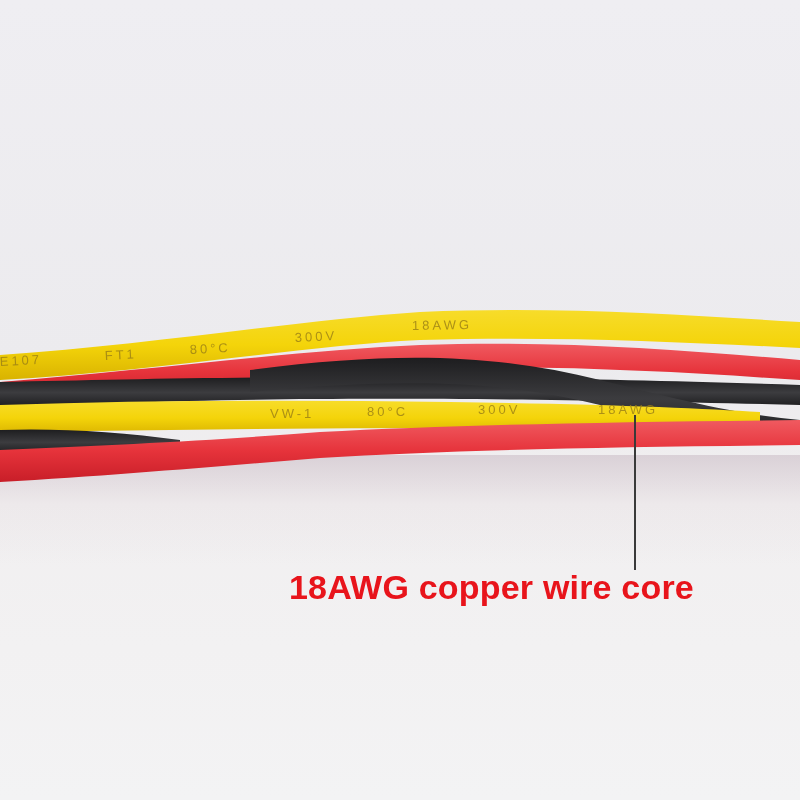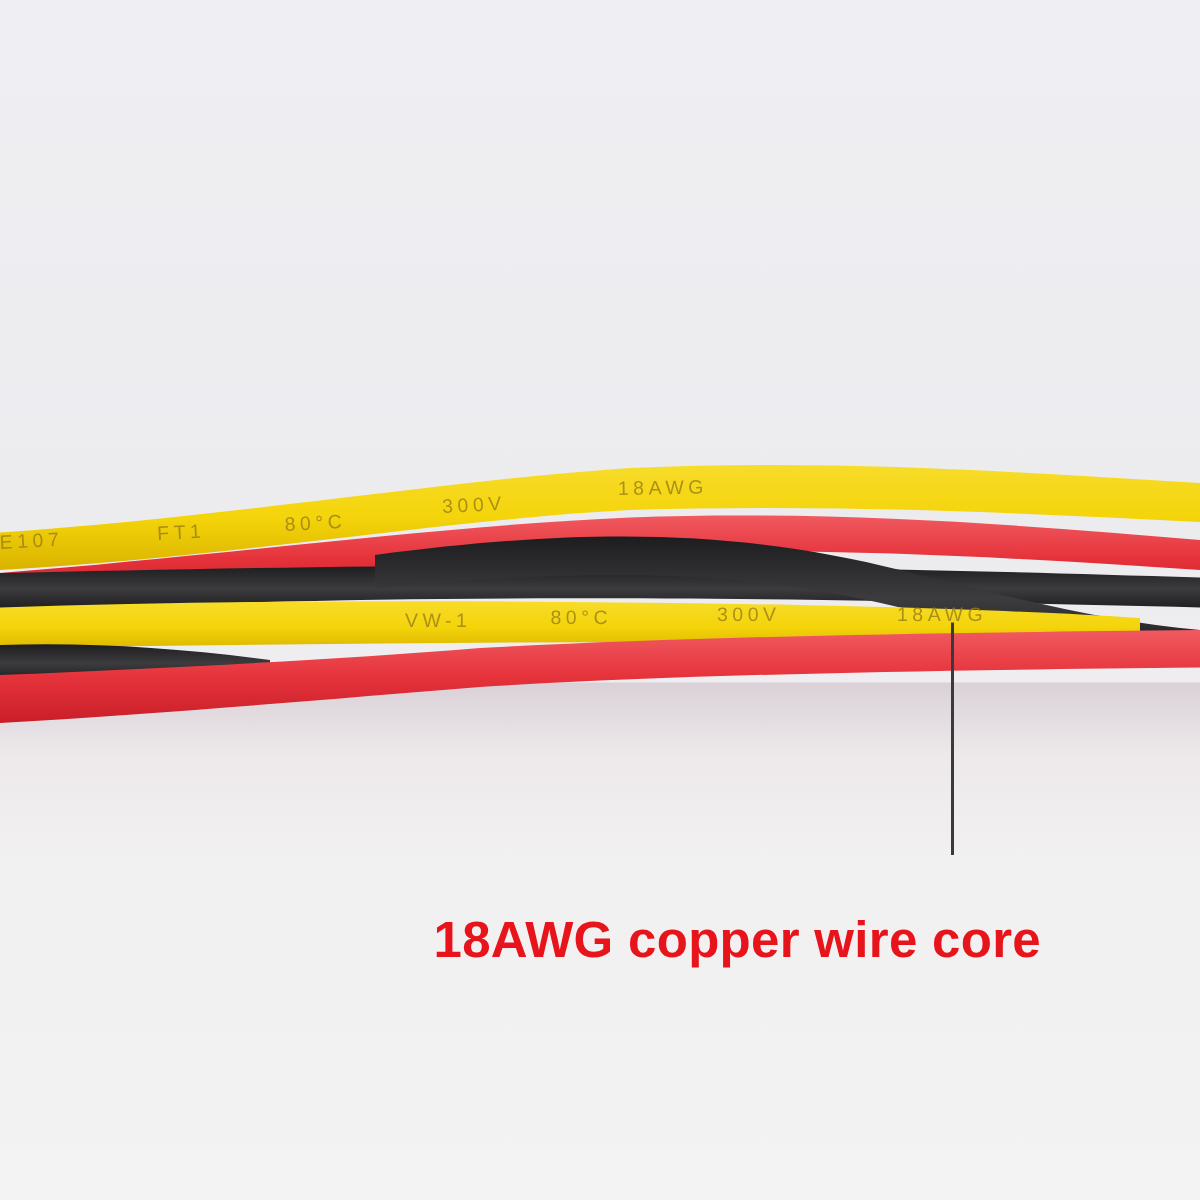--- a/index.html
+++ b/index.html
@@ -18,21 +18,21 @@
       font-family: "Liberation Sans", sans-serif;
       font-size: 13px; letter-spacing: 3px; fill: #9a7f16; opacity: 0.8;
     }
     .callout-line {
       position: absolute; left: 634px; top: 415px; width: 1.5px; height: 155px;
       background: #3a3a3a;
     }
     .callout-label {
       position: absolute; left: 289px; top: 568px;
       font-family: "Liberation Sans", sans-serif; font-weight: bold;
-      font-size: 34px; color: #e8141b; white-space: nowrap; letter-spacing: 0.2px; margin-top: 40px;
+      font-size: 34px; color: #e8141b; white-space: nowrap; letter-spacing: 0.2px;
     }
   </style>
 </head>
 <body>
 
 <div class="photo">
   <div class="shadow"></div>
 
   <svg class="wires" width="800" height="800" viewBox="0 0 800 800">
     <defs>

